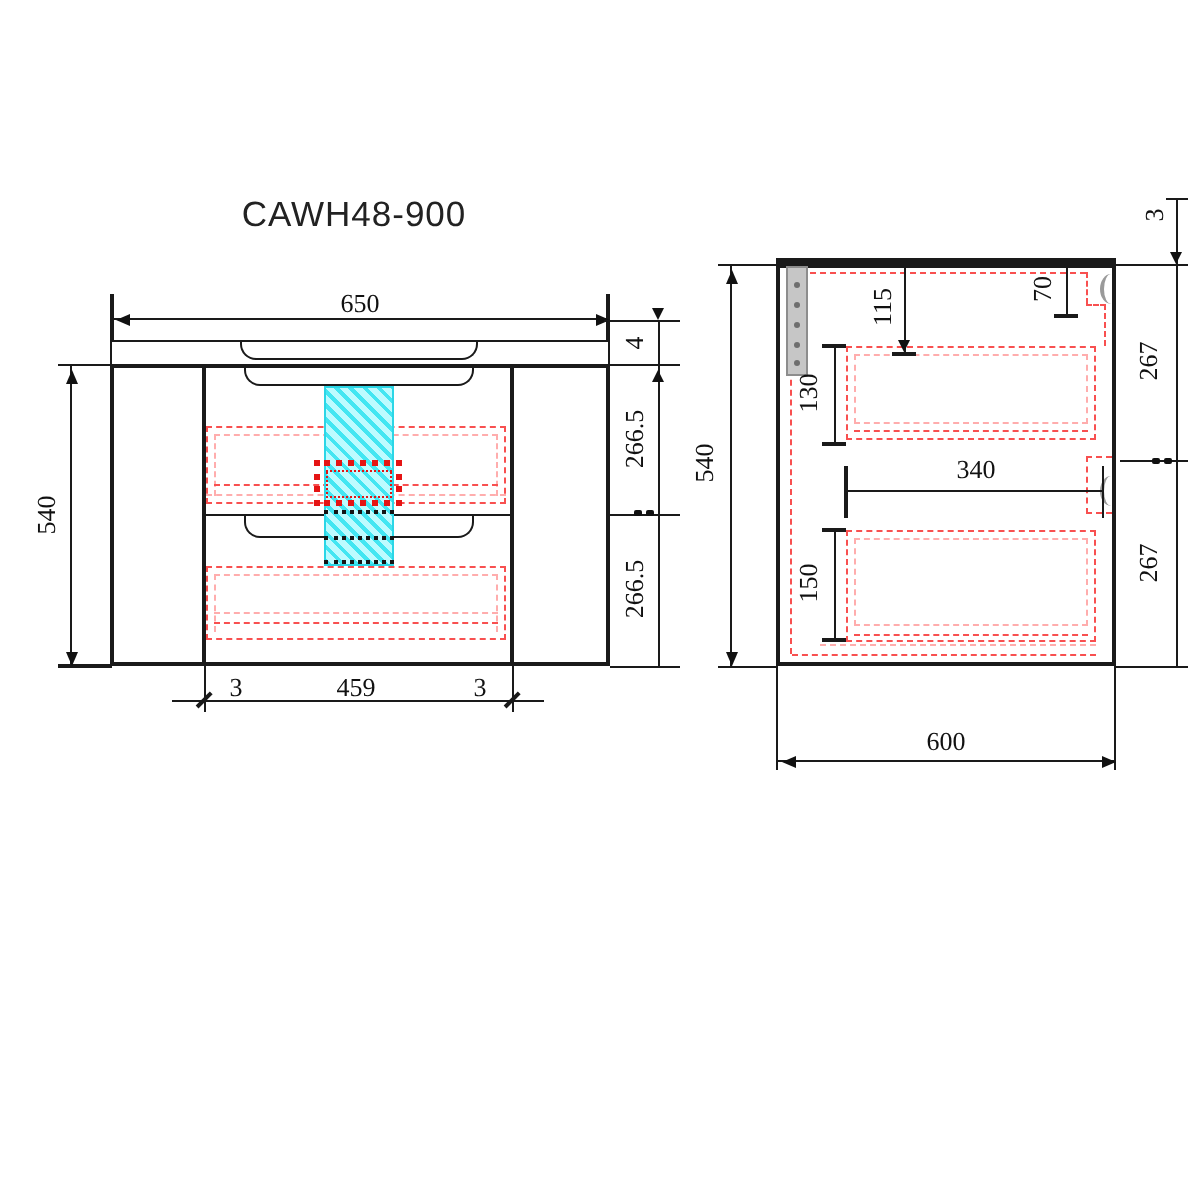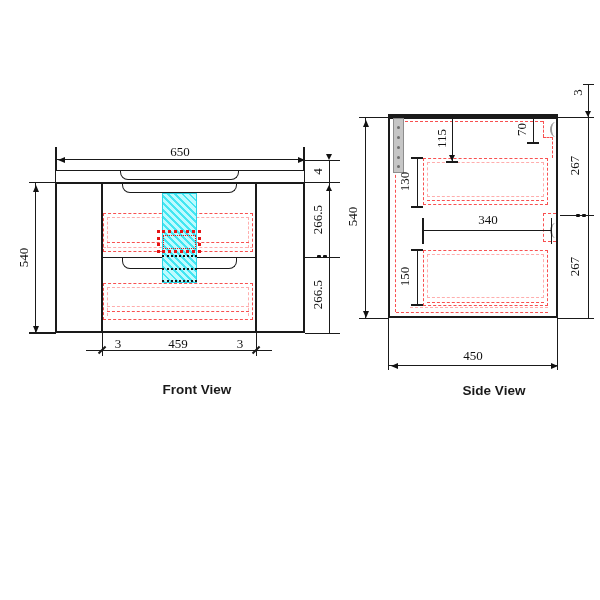--- a/index.html
+++ b/index.html
@@ -31,20 +31,21 @@
   .bracket{position:absolute;background:#c6c6c6;border:1px solid #8d8d8d;box-sizing:border-box;}
   .bdotpt{position:absolute;width:3px;height:3px;background:#6e6e6e;border-radius:50%;}
   .garc{position:absolute;border-left:2px solid #9a9a9a;border-radius:50%;width:9px;height:15px;}
   .dgap{position:absolute;width:4px;height:3px;background:#111;border-radius:1px;}
 </style>
 </head>
 <body>
 
 <div id="canvas">
 
+  <div class="title" style="left:97px;top:97px;width:160px;">CAWH48-900</div>
 
   <div class="abs" style="left:0;top:0;width:345px;height:600px;">
 
     <div class="ln" style="left:55px;top:147px;width:1.5px;height:23px;"></div>
     <div class="ln" style="left:303px;top:147px;width:1.5px;height:23px;"></div>
     <div class="ln" style="left:55px;top:158.5px;width:250px;height:1.5px;"></div>
     <div class="arr" style="left:55px;top:156.5px;border-right:7px solid #111;"></div>
     <div class="arr" style="left:298px;top:156.5px;border-left:7px solid #111;"></div>
     <div class="dim" style="left:150px;top:144px;width:60px;">650</div>
 
@@ -107,24 +108,23 @@
 
     <div class="ln" style="left:101.5px;top:333px;width:1px;height:23px;"></div>
     <div class="ln" style="left:255.5px;top:333px;width:1px;height:23px;"></div>
     <div class="ln" style="left:86px;top:349.5px;width:186px;height:1.5px;"></div>
     <div class="ln" style="left:97px;top:349px;width:10px;height:1.8px;transform:rotate(-45deg);"></div>
     <div class="ln" style="left:251px;top:349px;width:10px;height:1.8px;transform:rotate(-45deg);"></div>
     <div class="dim" style="left:108px;top:336px;width:20px;">3</div>
     <div class="dim" style="left:153px;top:336px;width:50px;">459</div>
     <div class="dim" style="left:230px;top:336px;width:20px;">3</div>
 
-    <div class="viewlabel" style="left:147px;top:382px;width:100px;">Front View</div>
   </div>
 
-  <div class="abs" style="left:345px;top:0;width:255px;height:541px;margin-left:-345px;">
+  <div class="abs" style="left:345px;top:15px;width:255px;height:541px;margin-left:-345px;">
 
     <div class="ln" style="left:388px;top:114px;width:170px;height:3px;"></div>
     <div class="box" style="left:388px;top:117px;width:170px;height:201px;"></div>
 
     <div class="dv" style="left:395px;top:150px;height:162px;"></div>
     <div class="bracket" style="left:393px;top:118px;width:11px;height:55px;"></div>
     <div class="bdotpt" style="left:397px;top:126px;"></div>
     <div class="bdotpt" style="left:397px;top:136px;"></div>
     <div class="bdotpt" style="left:397px;top:146px;"></div>
     <div class="bdotpt" style="left:397px;top:156px;"></div>
@@ -205,18 +205,17 @@
     <div class="dgap" style="left:582px;top:213.5px;"></div>
     <div class="dim vdim" style="left:557px;top:85px;width:40px;">3</div>
     <div class="dim vdim" style="left:551px;top:158px;width:46px;">267</div>
     <div class="dim vdim" style="left:551px;top:259px;width:46px;">267</div>
 
     <div class="ln" style="left:387.5px;top:318px;width:1px;height:52px;"></div>
     <div class="ln" style="left:556.5px;top:318px;width:1px;height:52px;"></div>
     <div class="ln" style="left:388px;top:364.5px;width:170px;height:1.5px;"></div>
     <div class="arr" style="left:388px;top:362.5px;border-right:7px solid #111;"></div>
     <div class="arr" style="left:551px;top:362.5px;border-left:7px solid #111;"></div>
-    <div class="dim" style="left:443px;top:348px;width:60px;">450</div>
-
-    <div class="viewlabel" style="left:444px;top:383px;width:100px;">Side View</div>
+    <div class="dim" style="left:443px;top:348px;width:60px;">600</div>
+
   </div>
 
 </div>
 
 </body></html>

